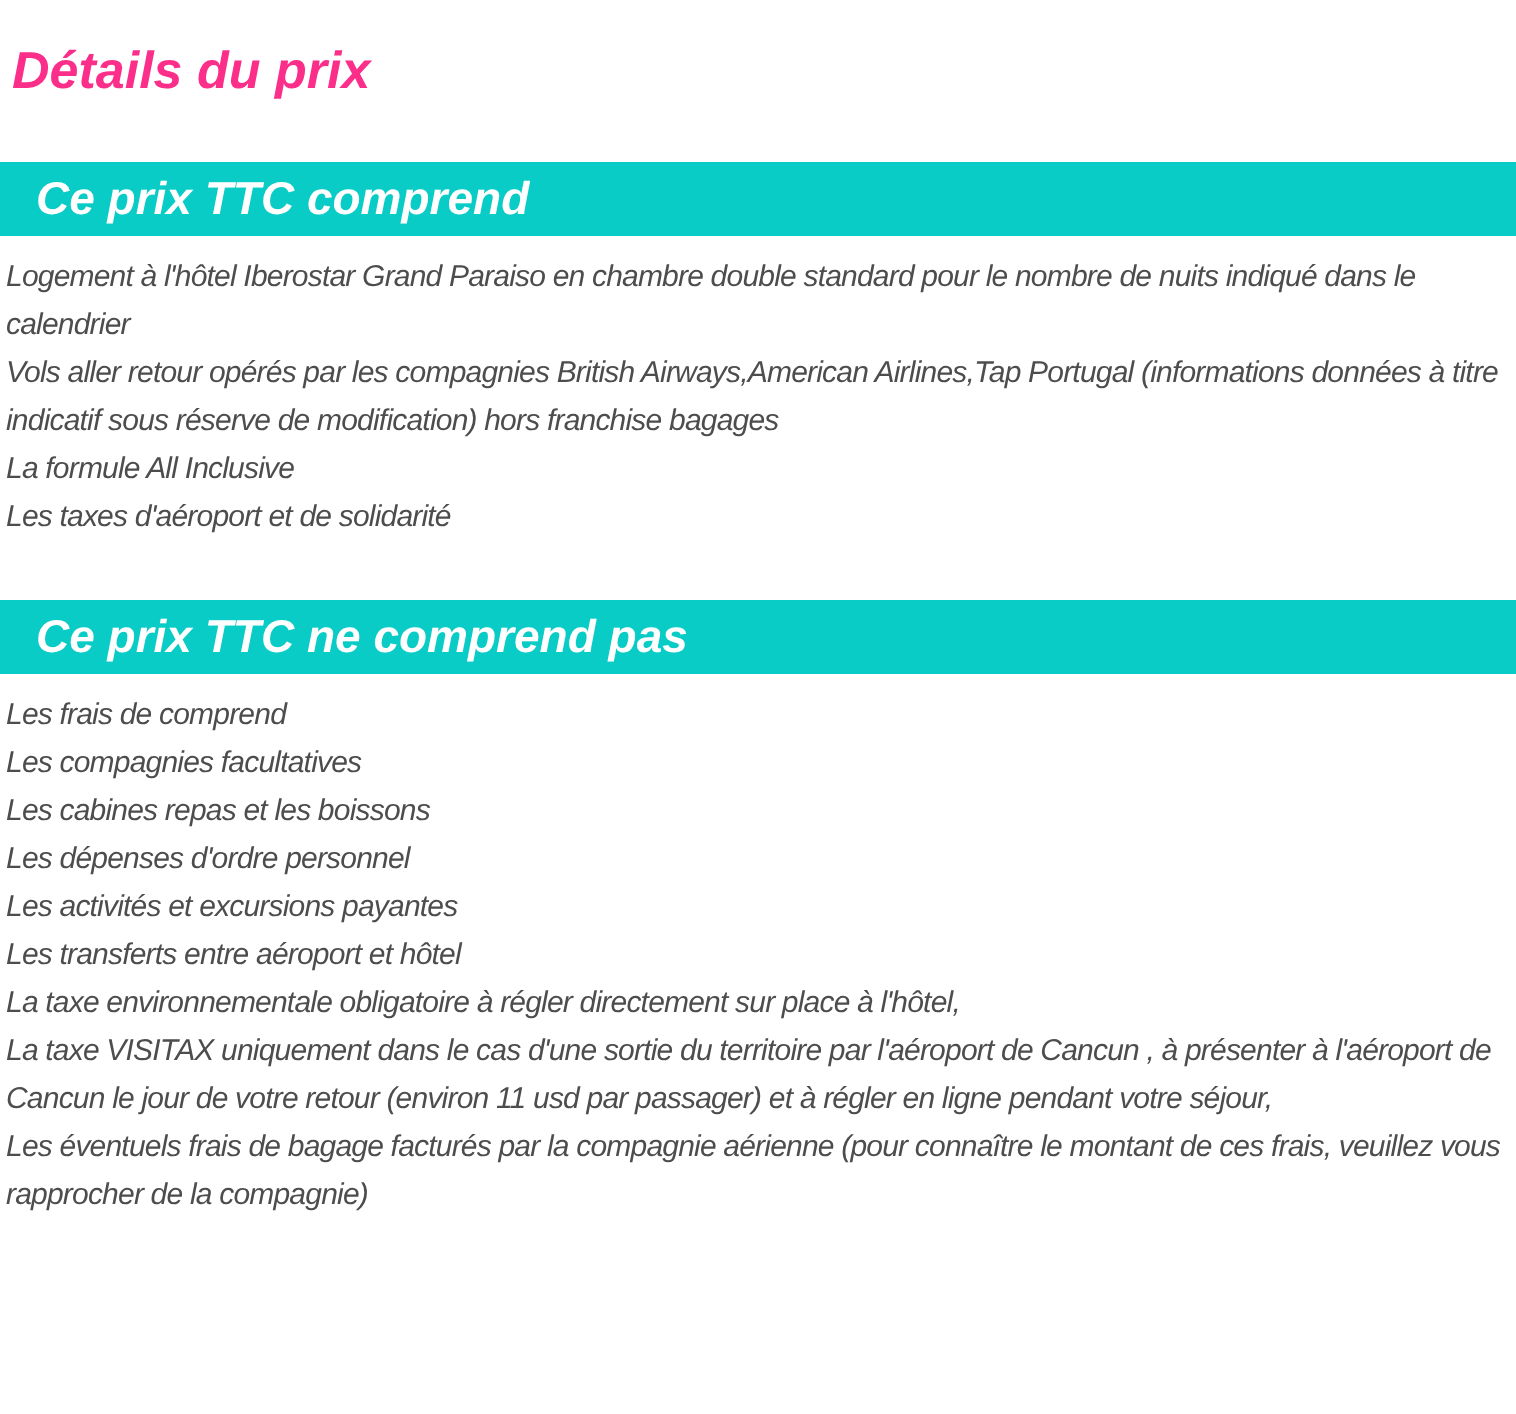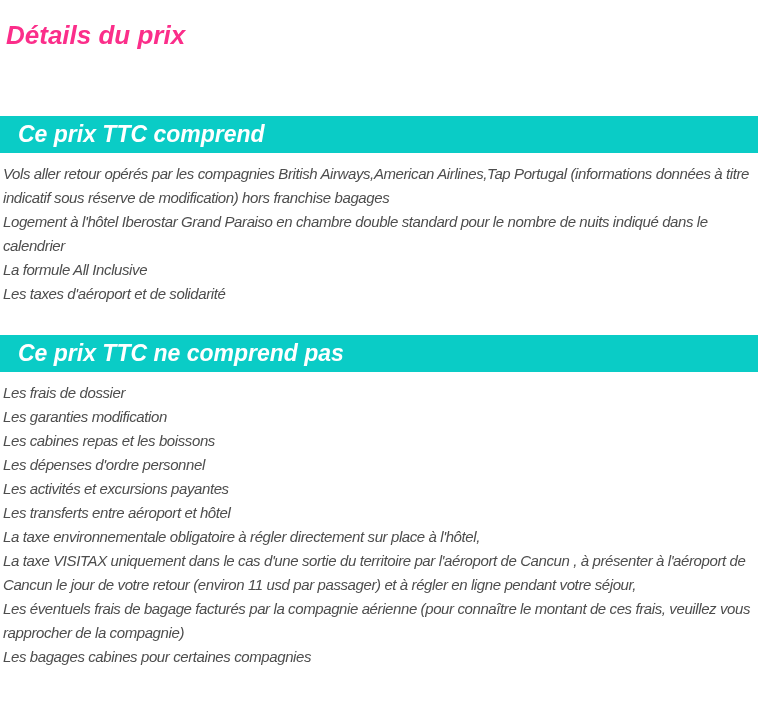--- a/index.html
+++ b/index.html
@@ -17,21 +17,21 @@
   }
   .page-title {
     color: #fb2e8a;
     font-weight: bold;
     font-style: italic;
     font-size: 26px;
     line-height: 30px;
     margin: 20px 0 0 6px;
   }
   .section-banner {
-    margin-top: 66px;
+    margin-top: 31px;
     background: #0accc6;
     color: #ffffff;
     font-weight: bold;
     font-style: italic;
     font-size: 23px;
     height: 37px;
     line-height: 37px;
     padding-left: 18px;
     box-sizing: border-box;
     width: 758px;
@@ -56,34 +56,33 @@
 </head>
 <body>
 
 <h1 class="page-title">Détails du prix</h1>
 
 <div class="section-banner">
   <span>Ce prix TTC comprend</span>
 </div>
 
 <div class="section-body">
+  <p>Logement à l'hôtel Iberostar Grand Paraiso en chambre double standard pour le nombre de nuits indiqué dans le calendrier</p>
   <p>Vols aller retour opérés par les compagnies British Airways,American Airlines,Tap Portugal (informations données à titre indicatif sous réserve de modification) hors franchise bagages</p>
-  <p>Logement à l'hôtel Iberostar Grand Paraiso en chambre double standard pour le nombre de nuits indiqué dans le calendrier</p>
   <p>La formule All Inclusive</p>
   <p>Les taxes d'aéroport et de solidarité</p>
 </div>
 
 <div class="section-banner second">
   <span>Ce prix TTC ne comprend pas</span>
 </div>
 
 <div class="section-body">
-  <p>Les frais de dossier</p>
-  <p>Les garanties modification</p>
+  <p>Les frais de comprend</p>
+  <p>Les compagnies facultatives</p>
   <p>Les cabines repas et les boissons</p>
   <p>Les dépenses d'ordre personnel</p>
   <p>Les activités et excursions payantes</p>
   <p>Les transferts entre aéroport et hôtel</p>
   <p>La taxe environnementale obligatoire à régler directement sur place à l'hôtel,</p>
   <p><span>La taxe VISITAX </span><span class="bold-inline">uniquement dans le cas d'une sortie du territoire par l'aéroport de Cancun</span><span> , à présenter à l'aéroport de Cancun le jour de votre retour (environ 11 usd par passager) et à régler en ligne pendant votre séjour,</span></p>
   <p>Les éventuels frais de bagage facturés par la compagnie aérienne (pour connaître le montant de ces frais, veuillez vous rapprocher de la compagnie)</p>
-  <p>Les bagages cabines pour certaines compagnies</p>
 </div>
 
 </body></html>

